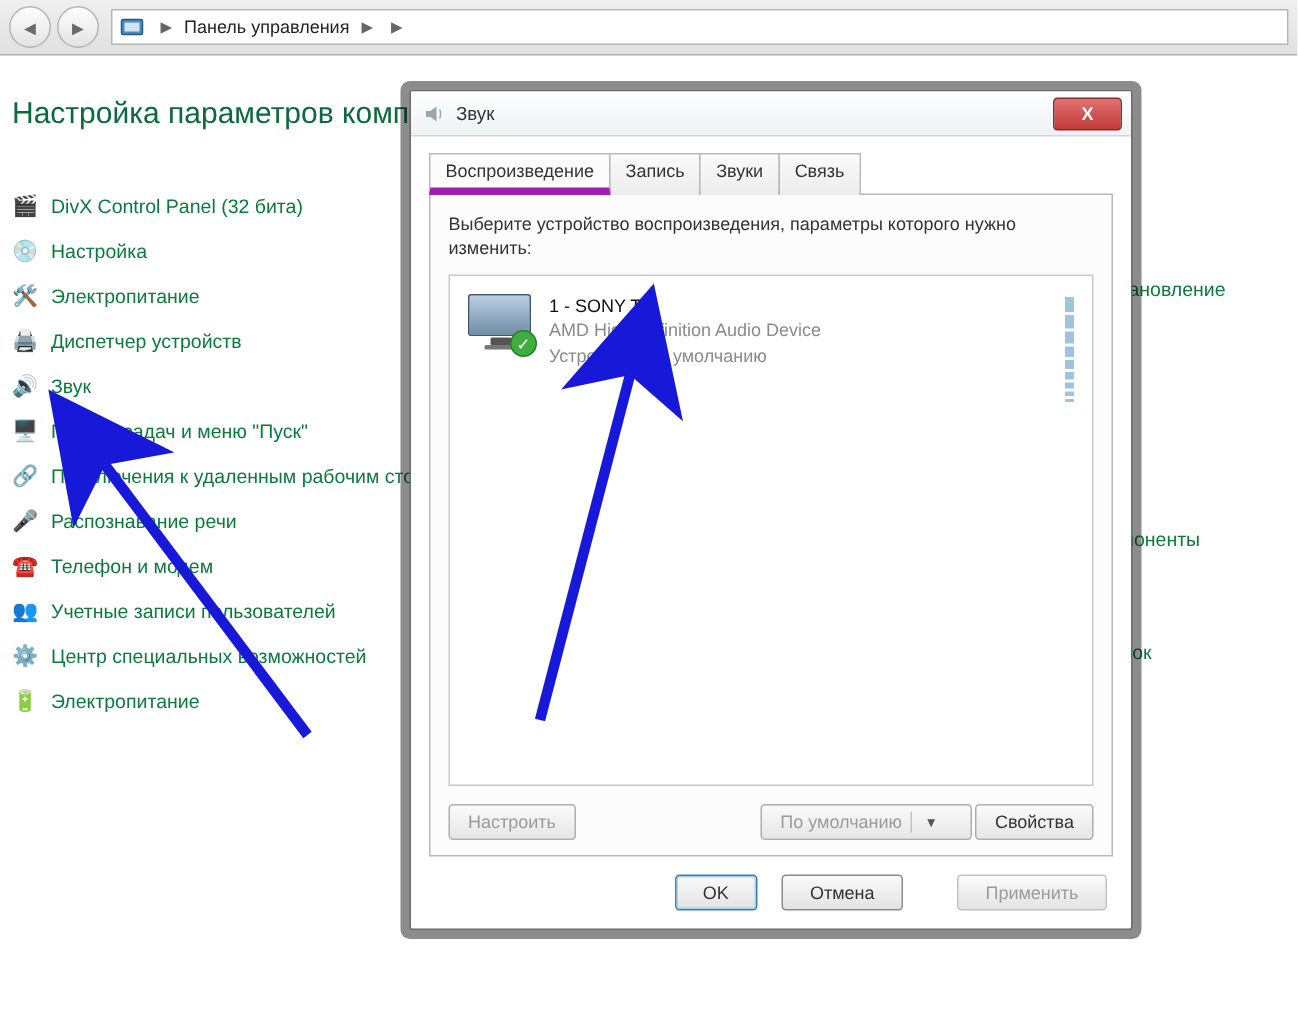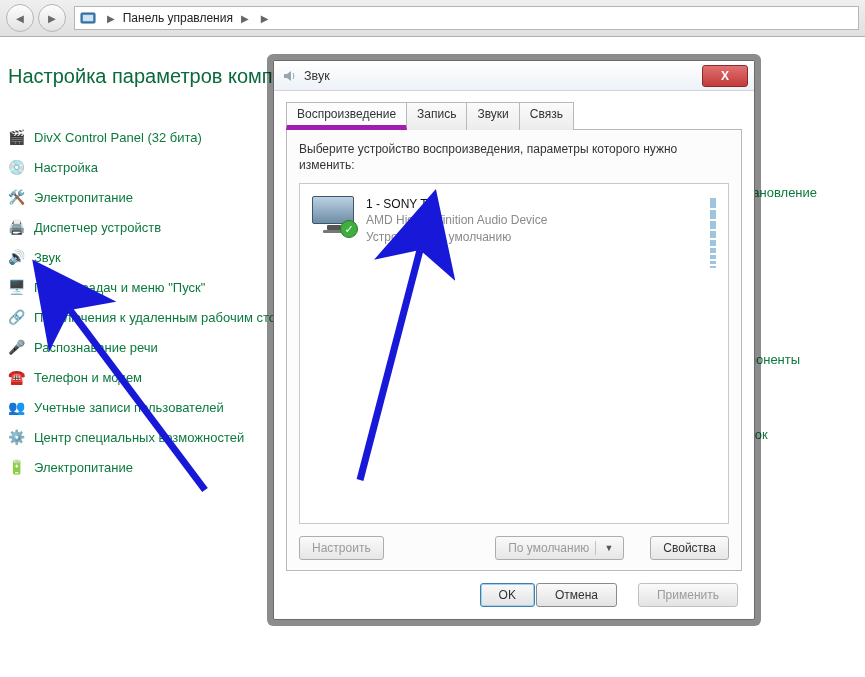--- a/index.html
+++ b/index.html
@@ -40,26 +40,26 @@
   .device-icon .monitor { width:42px; height:28px; background:linear-gradient(#bcd0e3,#6e8da7); border:1px solid #415568; border-radius:2px;}
   .device-icon .stand { width:14px; height:5px; background:#555; margin:1px auto 0; border-radius:1px;}
   .device-icon .base { width:22px; height:3px; background:#777; margin:0 auto; border-radius:1px;}
   .device-icon .check { position:absolute; right:-2px; bottom:-2px; width:18px; height:18px; border-radius:50%; background:#3fae3f; border:1px solid #2a7a2a; color:#fff; font-size:11px; display:flex; align-items:center; justify-content:center;}
   .device-info { font-size:12px; line-height:1.35; }
   .device-info .name { color:#111;}
   .device-info .sub1 { color:#8a8a8a;}
   .device-info .sub2 { color:#8a8a8a;}
   .level-bars { margin-left:auto; display:flex; flex-direction:column-reverse; gap:2px; padding-top:2px;}
   .level-bars .bar { width:6px; background:#9fc4dd; }
-  .pane-buttons { display:flex; gap:26px; margin-top:12px; align-items:center; }
+  .pane-buttons { display:flex; gap:2px; margin-top:12px; align-items:center; }
   .btn { font-size:12px; padding:4px 12px; border:1px solid #adadad; background:linear-gradient(#fafafa,#e6e6e6); border-radius:3px; color:#333; cursor:pointer;}
   .btn.disabled { color:#9b9b9b; }
-  .btn.split { padding-right:4px; display:flex; align-items:center; gap:6px;}
+  .btn.split { padding-right:16px; display:flex; align-items:center; gap:6px;}
   .btn.split .caret { border-left:1px solid #c2c2c2; padding:2px 6px 2px 8px; font-size:9px; color:#555;}
-  .dlg-footer { display:flex; gap:1px; justify-content:flex-end; padding:12px 4px 2px 4px;}
+  .dlg-footer { display:flex; gap:16px; justify-content:flex-end; padding:12px 4px 2px 4px;}
   .footer-btn { font-size:12px; padding:4px 18px; border:1px solid #8a8a8a; background:linear-gradient(#fafafa,#e3e3e3); border-radius:3px; color:#333; cursor:pointer;}
   .footer-btn.primary { border:1px solid #3c7fb1; box-shadow:0 0 0 1px #a7d1ea inset;}
   .footer-btn.disabled { color:#9b9b9b; border-color:#c0c0c0;margin-left:20px;}
 
   
   .arrow { position:absolute; pointer-events:none; }
 
 </style>
 </head>
 <body>

